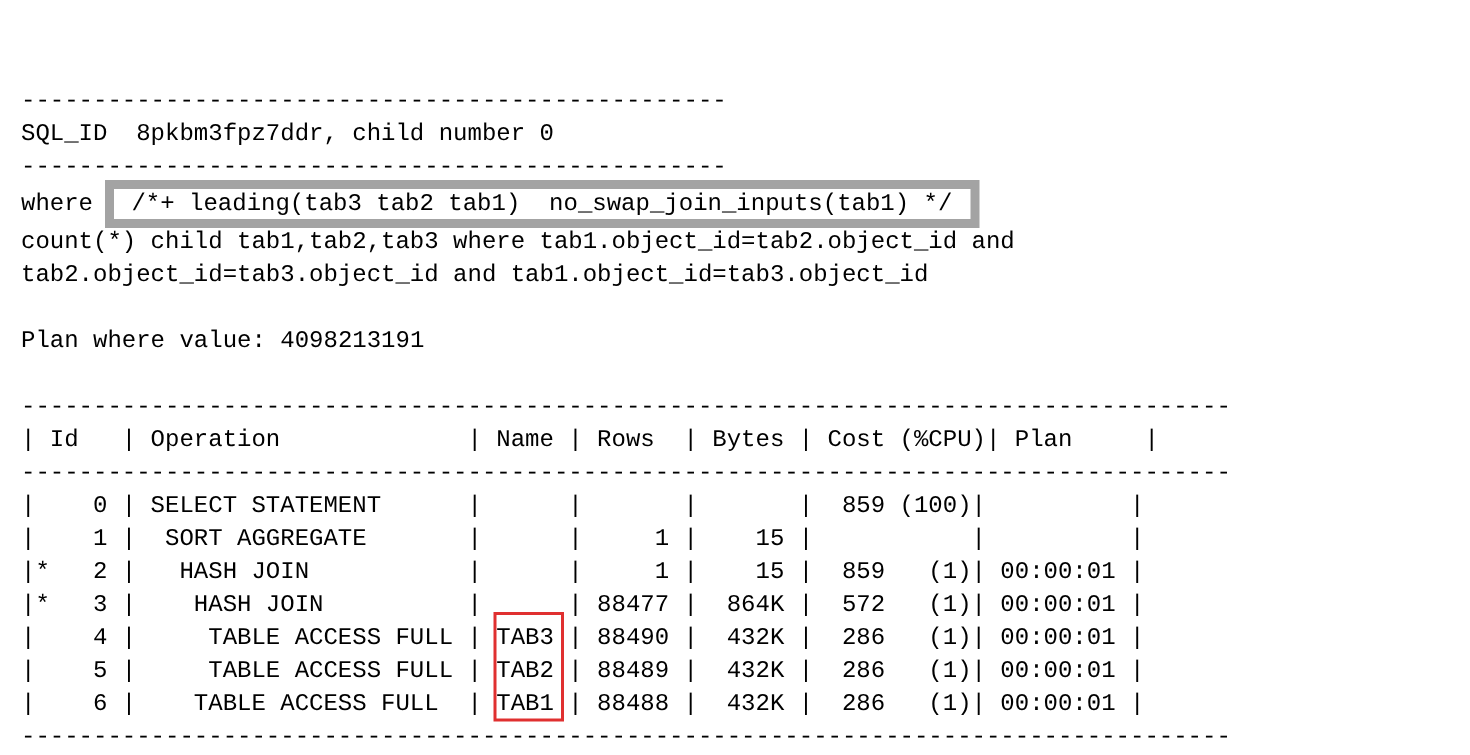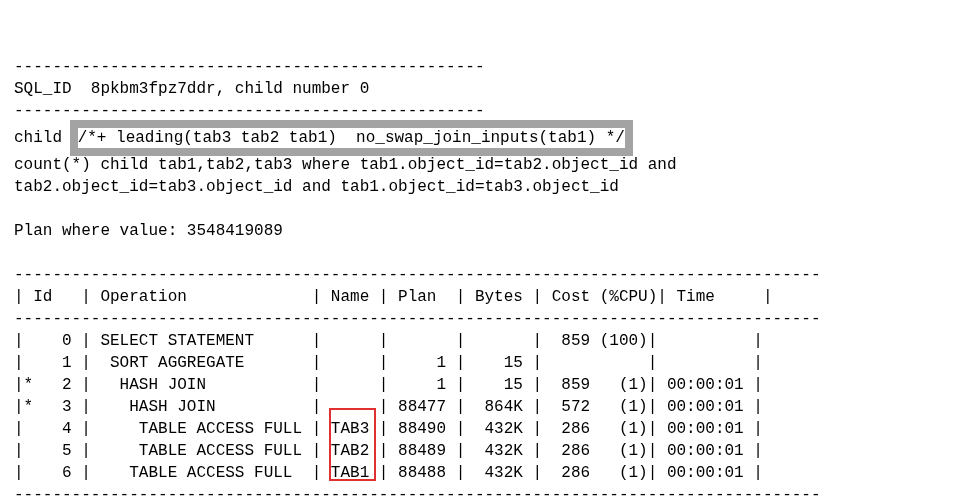--- a/index.html
+++ b/index.html
@@ -9,45 +9,45 @@
     font-size: 16px;
     line-height: 22px;
     color: #000;
     background: #fff;
     white-space: pre;
     width: 980px;
     box-sizing: border-box;
   }
   .redbox {
     display: inline-block;
-    border: 8px solid #a3a3a3;
-    padding: 0 0;
+    border: 6px solid #a3a3a3;
+    padding: 0 12px;
     margin: -2px -2px;
     line-height: 20px;
   }
   #plan-names-box {
     position: absolute;
     border: 2px solid #e03030;
     pointer-events: none;
   }
 </style>
 </head>
 <body>
 
 <span>-------------------------------------------------</span>
 <span>SQL_ID</span>  <span>8pkbm3fpz7ddr, child number 0</span>
 <span>-------------------------------------------------</span>
-<span>child</span> <span class="redbox">/*+ leading(tab3 tab2 tab1)  no_swap_join_inputs(tab1) */</span>
+<span>where</span> <span class="redbox">/*+ leading(tab3 tab2 tab1)  no_swap_join_inputs(tab1) */</span>
 <span>count(*) child tab1,tab2,tab3 where tab1.object_id=tab2.object_id and</span>
 <span>tab2.object_id=tab3.object_id and tab1.object_id=tab3.object_id</span>
 
-<span>Plan where value:</span> <span>3548419089</span>
+<span>Plan where value:</span> <span>4098213191</span>
 
 <span>------------------------------------------------------------------------------------</span>
-<span id="hdr-line">| Id   | Operation             | Name | Plan  | Bytes | Cost (%CPU)| Time     |</span>
+<span id="hdr-line">| Id   | Operation             | Name | Rows  | Bytes | Cost (%CPU)| Plan     |</span>
 <span>------------------------------------------------------------------------------------</span>
 <span id="plan-body">|    0 | SELECT STATEMENT      |      |       |       |  859 (100)|          |
 |    1 |  SORT AGGREGATE       |      |     1 |    15 |           |          |
 |*   2 |   HASH JOIN           |      |     1 |    15 |  859   (1)| 00:00:01 |
 |*   3 |    HASH JOIN          |      | 88477 |  864K |  572   (1)| 00:00:01 |
 |    4 |     TABLE ACCESS FULL | TAB3 | 88490 |  432K |  286   (1)| 00:00:01 |
 |    5 |     TABLE ACCESS FULL | TAB2 | 88489 |  432K |  286   (1)| 00:00:01 |
 |    6 |    TABLE ACCESS FULL  | TAB1 | 88488 |  432K |  286   (1)| 00:00:01 |
 </span><span>------------------------------------------------------------------------------------</span>
 <span id="plan-names-box" style="left: 329.109px; top: 408px; width: 42.4375px; height: 69px;"></span>

